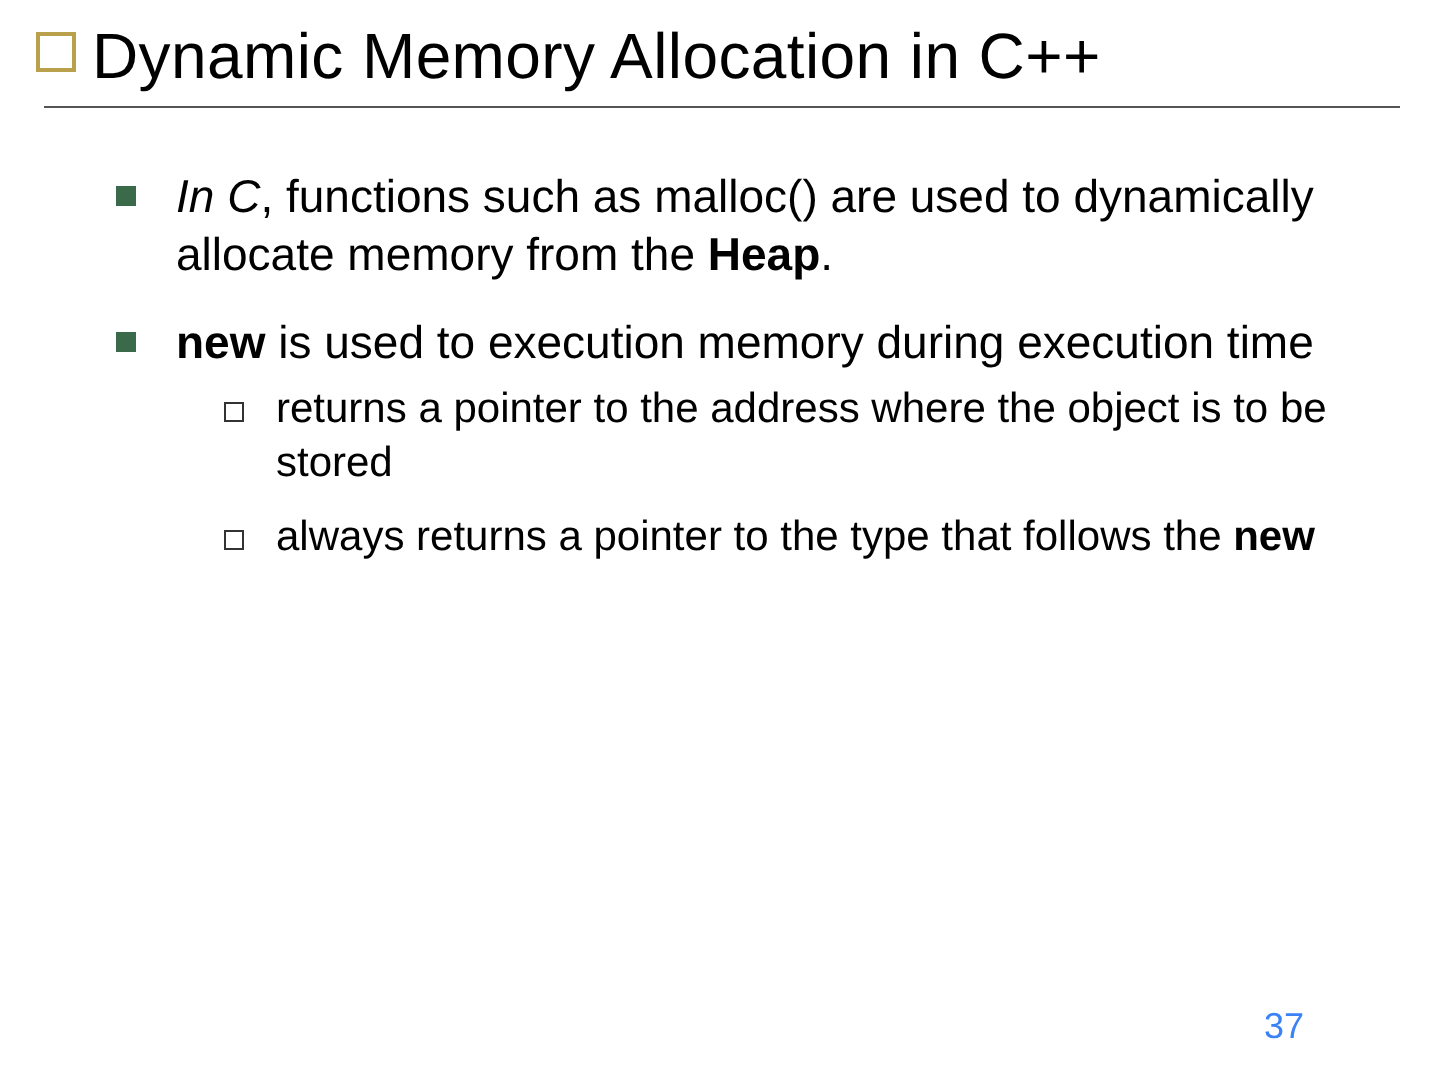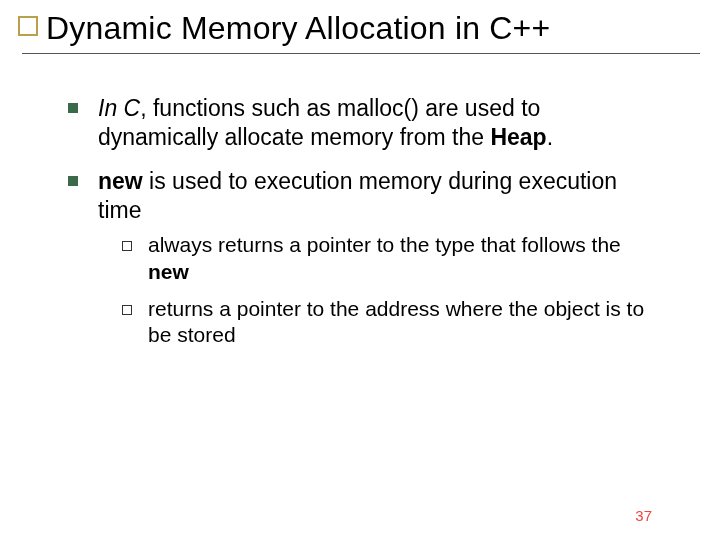--- a/index.html
+++ b/index.html
@@ -51,21 +51,21 @@
     position: absolute;
     left: 52px;
     top: 80px;
     width: 628px;
     font-size: 23px;
     line-height: 1.28;
   }
   ul.level1 {
     list-style: none;
     padding: 0;
-    margin: 14px;
+    margin: 4px;
   }
   ul.level1 > li {
     position: relative;
     padding-left: 32px;
     margin-bottom: 14px;
   }
   ul.level1 > li::before {
     content: "";
     position: absolute;
     left: 2px;
@@ -94,22 +94,22 @@
     height: 8px;
     border: 1.2px solid #333;
     background: #fff;
   }
   .i { font-style: italic; }
   .b { font-weight: bold; }
   .pagenum {
     position: absolute;
     right: 28px;
     bottom: 16px;
-    font-size: 15px;
-    color: #ef4444;
+    font-size: 18px;
+    color: #3b82f6;
   }
 </style>
 </head>
 <body>
 
 <div class="slide">
 
   <div class="title-wrap">
     <div class="accent-box"></div>
     <h1 class="title">Dynamic Memory Allocation in C++</h1>
@@ -121,24 +121,24 @@
 
       <li>
         <span class="i">In C</span><span>, functions such as malloc() are used to dynamically allocate memory from the </span><span class="b">Heap</span><span>.</span>
       </li>
 
 
       <li>
         <span class="b">new</span><span> is used to execution memory during execution time</span>
         <ul class="level2">
           <li>
-            <span>always returns a pointer to the type that follows the </span><span class="b">new</span>
+            <span>returns a pointer to the address where the object is to be stored</span>
           </li>
           <li>
-            <span>returns a pointer to the address where the object is to be stored</span>
+            <span>always returns a pointer to the type that follows the </span><span class="b">new</span>
           </li>
         </ul>
       </li>
 
     </ul>
   </div>
 
   <div class="pagenum">37</div>
 
 </div>

